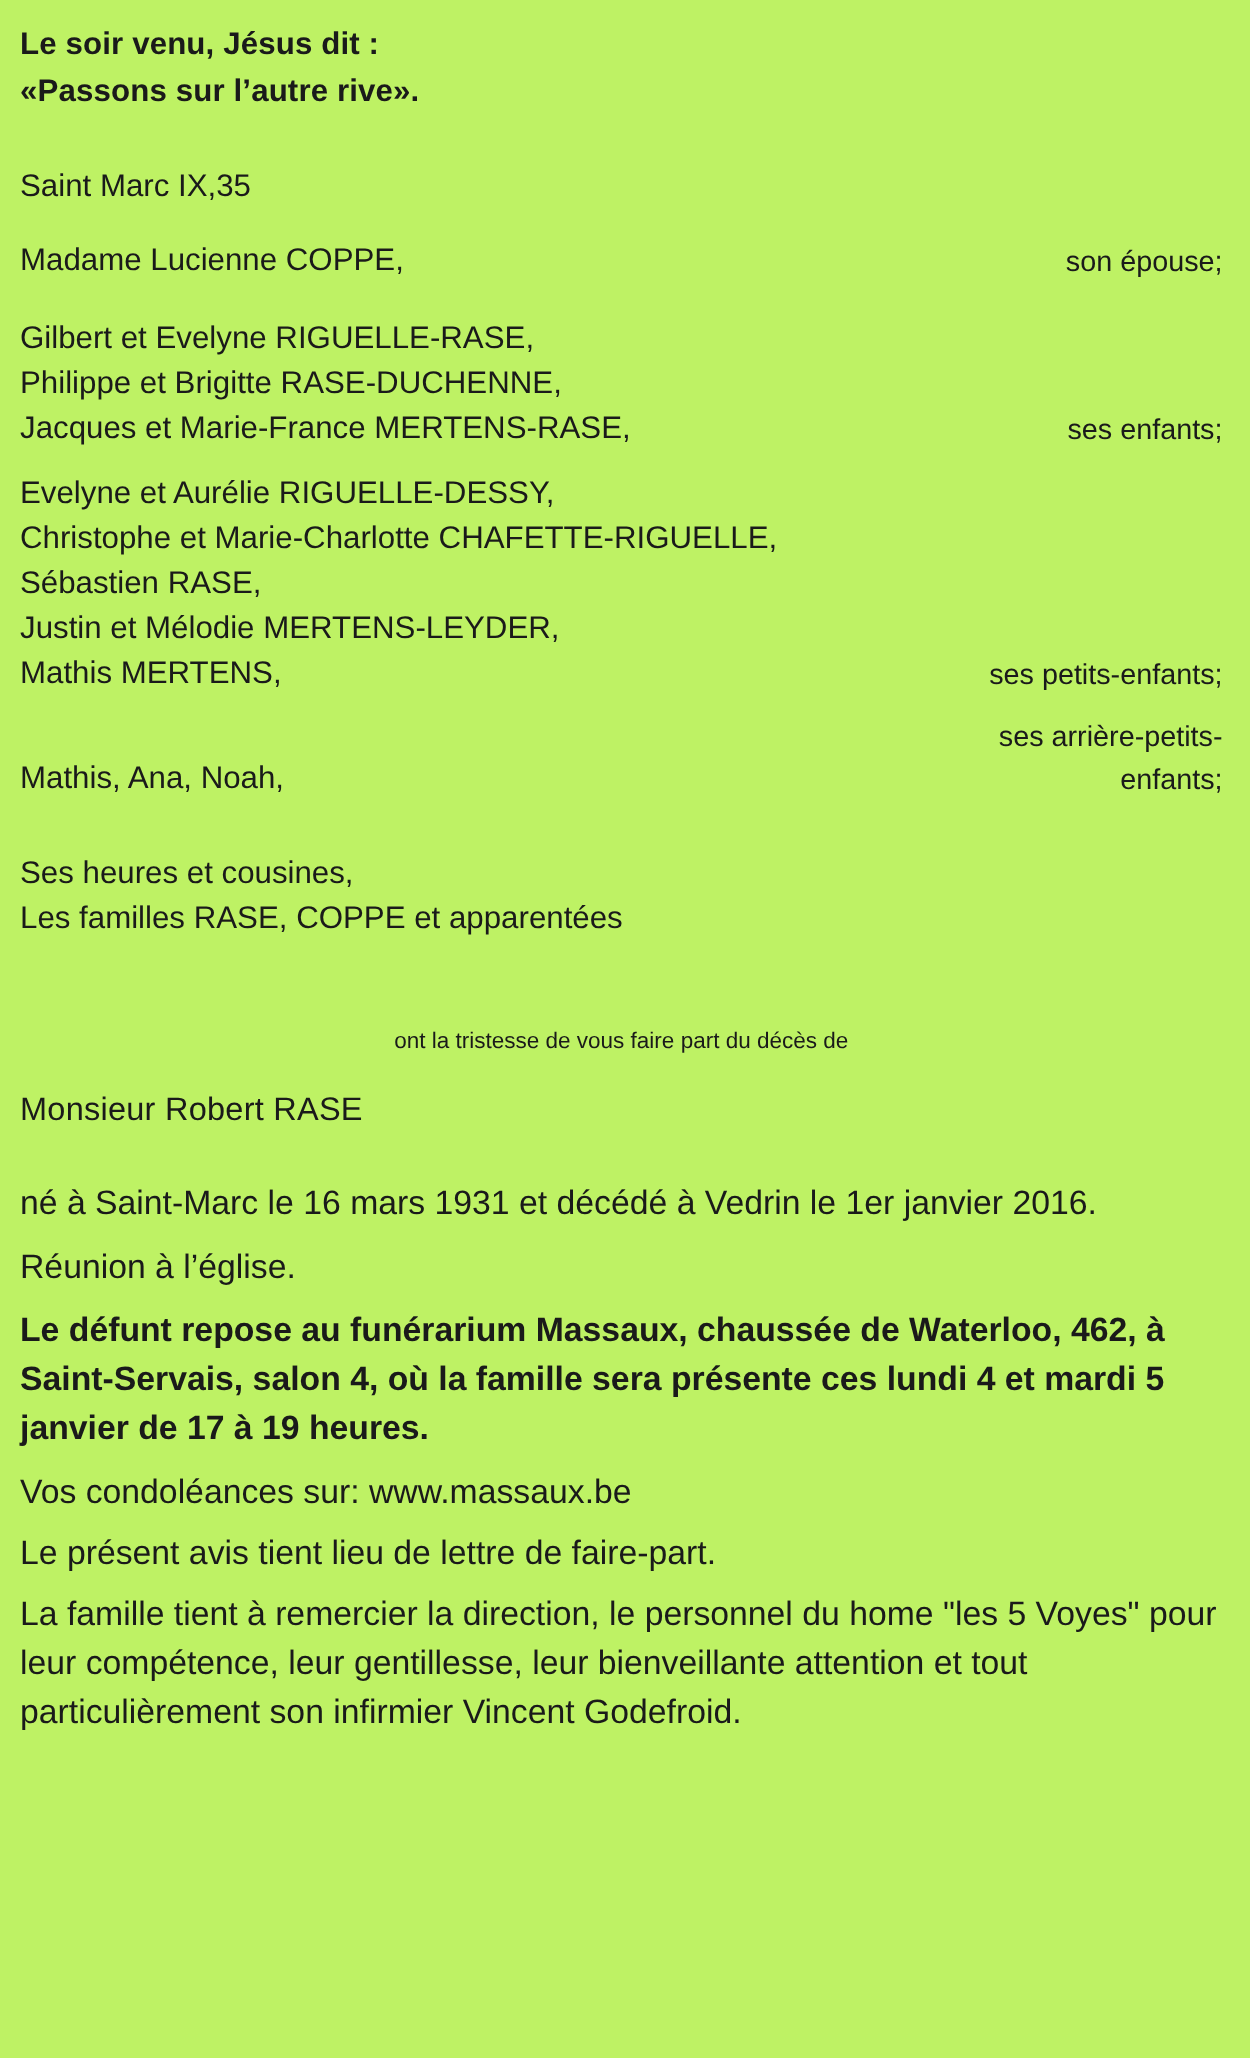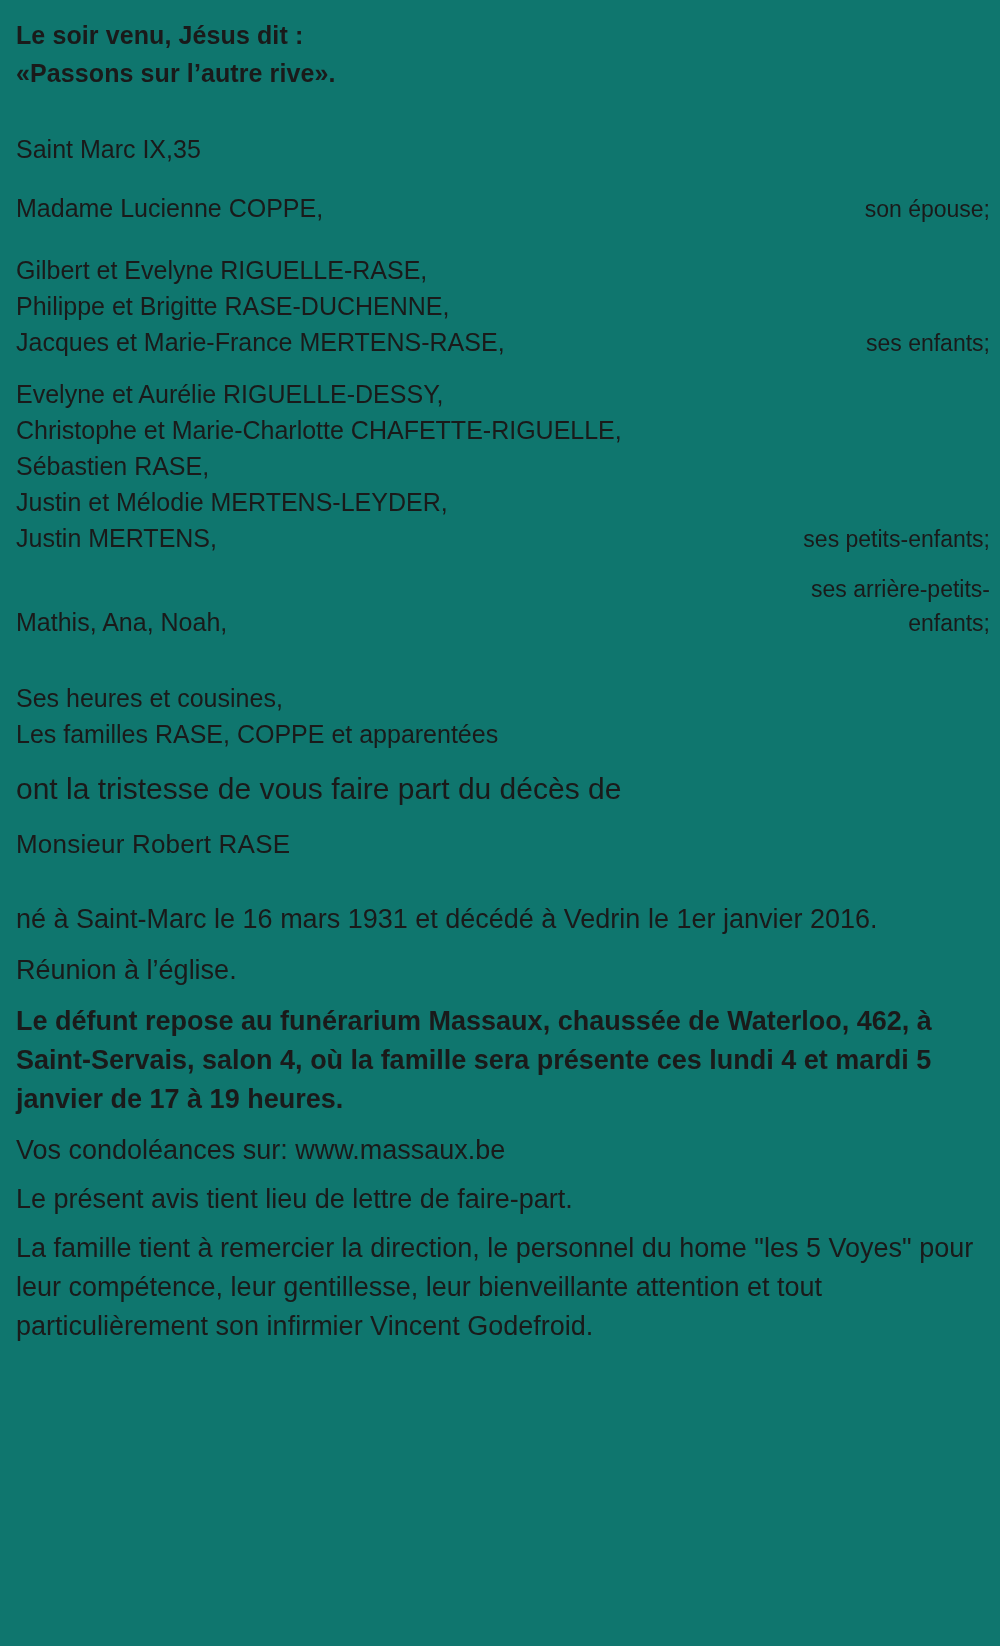--- a/index.html
+++ b/index.html
@@ -8,24 +8,24 @@
     background: #ffffff;
   }
   body {
     font-family: "Liberation Sans", sans-serif;
     color: #1a1a1a;
   }
   .page {
     position: relative;
     width: 1000px;
     height: 1646px;
-    background: #0f766e;
+    background: #bef264;
     overflow: hidden;
     box-sizing: border-box;
-    padding: 10px 10px 0 16px;
+    padding: 10px 22px 0 16px;
   }
 
   
   .scripture {
     font-weight: bold;
     font-size: 25px;
     line-height: 38px;
     letter-spacing: 0.1px;
     margin: 6px 0 0 0;
   }
@@ -63,23 +63,24 @@
     text-align: right;
     padding-left: 20px;
     max-width: 250px;
   }
   .gap-sm { height: 16px; }
   .gap-md { height: 26px; }
   .gap-lg { height: 40px; }
 
   
   .announce {
-    font-size: 30px;
+    font-size: 18px;
     line-height: 34px;
-    margin-top: 20px;
+    margin-top: 63px;
+    text-align: center;
   }
 
   
   .deceased {
     font-weight: normal;
     font-size: 26px;
     line-height: 44px;
     letter-spacing: 0.2px;
     margin-top: 16px;
   }
@@ -128,21 +129,21 @@
     </div>
 
     <div class="gap-sm"></div>
 
     <div class="fam-group">
       <div class="fam-names">
         <div class="fam-name">Evelyne et Aurélie RIGUELLE-DESSY,</div>
         <div class="fam-name">Christophe et Marie-Charlotte CHAFETTE-RIGUELLE,</div>
         <div class="fam-name">Sébastien RASE,</div>
         <div class="fam-name">Justin et Mélodie MERTENS-LEYDER,</div>
-        <div class="fam-name">Justin MERTENS,</div>
+        <div class="fam-name">Mathis MERTENS,</div>
       </div>
       <div class="fam-rel">ses petits-enfants;</div>
     </div>
 
     <div class="gap-sm"></div>
 
     <div class="fam-group">
       <div class="fam-names">
         <div class="fam-name">Mathis, Ana, Noah,</div>
       </div>

